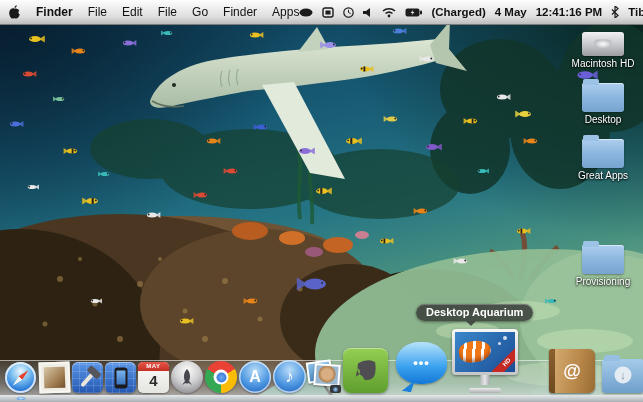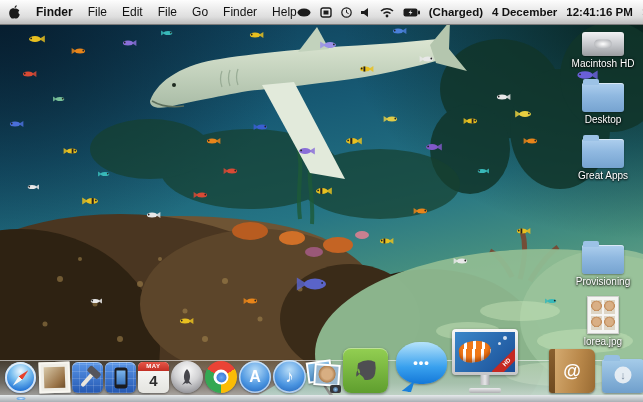--- a/index.html
+++ b/index.html
@@ -500,21 +500,21 @@
              C10.4,9 9.8,6.7 11.3,5.6 C10.5,4.3 8.9,3.1 7.4,3.5 C7.1,3.6 6.8,3.7 6.5,3.6 Z
              M8.7,0.3 C8.9,1.4 8,2.9 6.6,3 C6.4,1.8 7.5,0.5 8.7,0.3 Z"></path>
           </svg>
       </span>
       <span class="mi bold">Finder</span>
       <span class="mi">File</span>
       <span class="mi">Edit</span>
       <span class="mi">File</span>
       <span class="mi">Go</span>
       <span class="mi">Finder</span>
-      <span class="mi">Help</span>
+      <span class="mi">Apps</span>
     </div>
     <div class="mb-right">
       <span class="sicon">
         <svg width="14" height="9">
             <ellipse cx="7" cy="4.5" rx="6.5" ry="4" fill="#1c1c1c"></ellipse>
           </svg>
         </span>
       <span class="sicon">
         <svg width="12" height="11">
             <rect x="1" y="1" width="10" height="9" rx="2" fill="none" stroke="#1c1c1c" stroke-width="1.4"></rect>
@@ -540,21 +540,21 @@
           </svg>
         </span>
       <span class="sicon">
         <svg width="17" height="9">
             <rect x="0.5" y="0.5" width="14" height="8" rx="2" fill="#1c1c1c"></rect>
             <rect x="15" y="2.5" width="2" height="4" rx="1" fill="#1c1c1c"></rect>
             <path d="M8.5,1.5 L5.5,5 L7.5,5 L6.5,7.5 L9.5,4 L7.5,4 Z" fill="#e8e8e8"></path>
           </svg>
         </span>
       <span class="stext">(Charged)</span>
-      <span class="stext">4 December</span>
+      <span class="stext">4 May</span>
       <span class="stext">12:41:16 PM</span>
       <span class="sicon">
         <svg width="8" height="12">
             <path d="M4,0 L4,12 M4,0 L7,2.5 L1,8.5 M4,12 L7,9.5 L1,3.5" fill="none" stroke="#1c1c1c" stroke-width="1.2"></path>
           </svg>
         </span>
       <span class="stext">Tibi</span>
 
     </div>
   </div>
@@ -575,31 +575,20 @@
     <div class="desk-icon-wrap">
         <div class="folder"></div>
       </div>
     <div class="desk-label">Desktop</div>
   </div>
   <div class="desk-item" style="top:240px">
     <div class="desk-icon-wrap">
         <div class="folder"></div>
       </div>
     <div class="desk-label">Provisioning</div>
-  </div>
-  <div class="desk-item" style="top:300px">
-    <div class="desk-icon-wrap">
-      <div class="photo-file">
-        <div class="face"></div>
-        <div class="face"></div>
-        <div class="face"></div>
-        <div class="face"></div>
-      </div>
-    </div>
-    <div class="desk-label">lorea.jpg</div>
   </div>
 
   <div class="dock-glass"></div>
 
   <div class="dock-item" style="left:5px;width:31px;height:31px">
     <div class="ic-safari">
         <div class="needle"></div>
       </div>
     <div class="glow-dot"></div>
   </div>
@@ -685,14 +674,15 @@
   </div>
   <div class="dock-item" style="left:549px;width:46px;height:44px">
     <div class="ic-contacts" style="font-size:18px">@</div>
   </div>
   <div class="dock-item" style="left:602px;width:42px;height:34px">
     <div class="ic-dl">
       <div class="dl-badge">↓</div>
     </div>
   </div>
 
+  <div class="tooltip">Desktop Aquarium</div>
 
 </div>
 
 </body></html>

